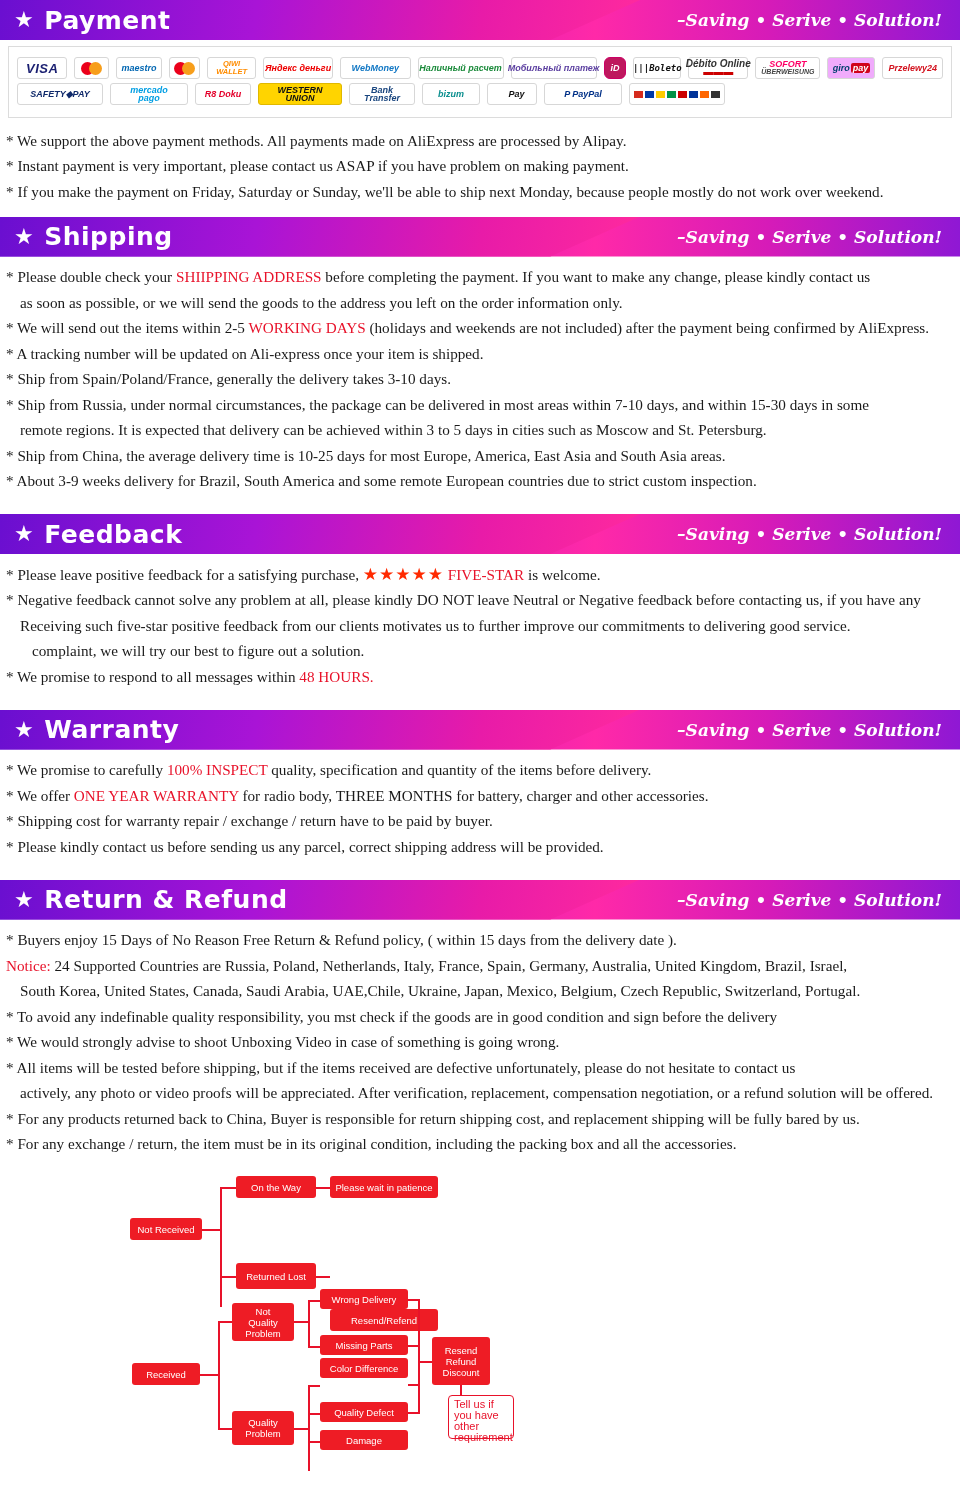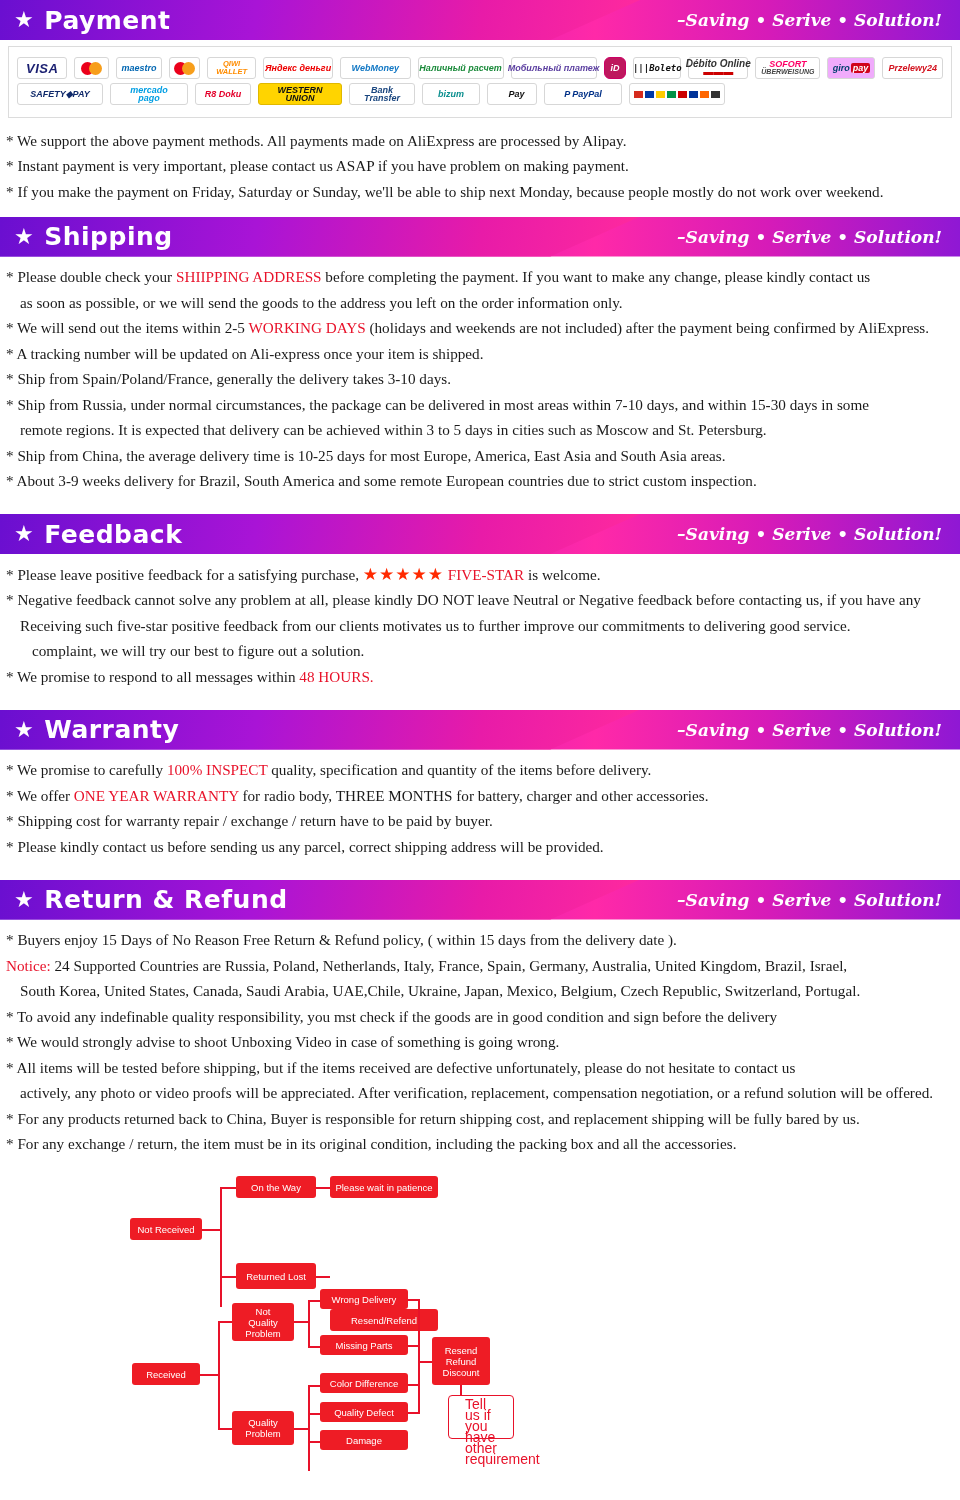--- a/index.html
+++ b/index.html
@@ -90,22 +90,22 @@
     position:absolute;background:#ee1c25;color:#fff;border-radius:3px;
     font-family:"Liberation Sans", sans-serif;font-size:9.5px;line-height:11px;
     display:flex;align-items:center;justify-content:center;text-align:center;
     padding:8px 4px;box-sizing:border-box;
   }
   .ln{position:absolute;background:#e8122a;}
   .ln.h{height:1.5px;}
   .ln.v{width:1.5px;}
   .callout{
     position:absolute;border:1px solid #e8122a;border-radius:4px;background:#fff;
-    color:#e8122a;font-family:"Liberation Sans", sans-serif;font-size:14px;line-height:11px;
-    padding:3px 16px;box-sizing:border-box;
+    color:#e8122a;font-family:"Liberation Sans", sans-serif;font-size:11px;line-height:11px;
+    padding:3px 5px;box-sizing:border-box;
   }
   .spacer6{height:6px;}
   .spacer14{height:14px;}
 </style>
 </head>
 <body>
 
 <div class="page">
 
   <div class="banner">
@@ -313,21 +313,21 @@
     <div class="ln h" style="left:164px;top:148px;width:14px;"></div>
     <div class="ln v" style="left:178px;top:127px;height:46px;"></div>
     <div class="ln h" style="left:178px;top:127px;width:12px;"></div>
     <div class="node" style="left:190px;top:116px;width:88px;height:20px;">Wrong Delivery</div>
     <div class="ln h" style="left:178px;top:173px;width:12px;"></div>
     <div class="node" style="left:190px;top:162px;width:88px;height:20px;">Missing Parts</div>
 
     <div class="ln h" style="left:164px;top:255px;width:14px;"></div>
     <div class="ln v" style="left:178px;top:212px;height:86px;"></div>
     <div class="ln h" style="left:178px;top:212px;width:12px;"></div>
-    <div class="node" style="left:190px;top:200px;width:88px;height:20px;">Color Difference</div>
+    <div class="node" style="left:190px;top:185px;width:88px;height:20px;">Color Difference</div>
     <div class="ln h" style="left:178px;top:240px;width:12px;"></div>
     <div class="node" style="left:190px;top:229px;width:88px;height:20px;">Quality Defect</div>
     <div class="ln h" style="left:178px;top:268px;width:12px;"></div>
     <div class="node" style="left:190px;top:257px;width:88px;height:20px;">Damage</div>
 
     <div class="ln v" style="left:288px;top:126px;height:115px;"></div>
     <div class="ln h" style="left:278px;top:126px;width:10px;"></div>
     <div class="ln h" style="left:278px;top:172px;width:10px;"></div>
     <div class="ln h" style="left:278px;top:211px;width:10px;"></div>
     <div class="ln h" style="left:278px;top:239px;width:10px;"></div>

